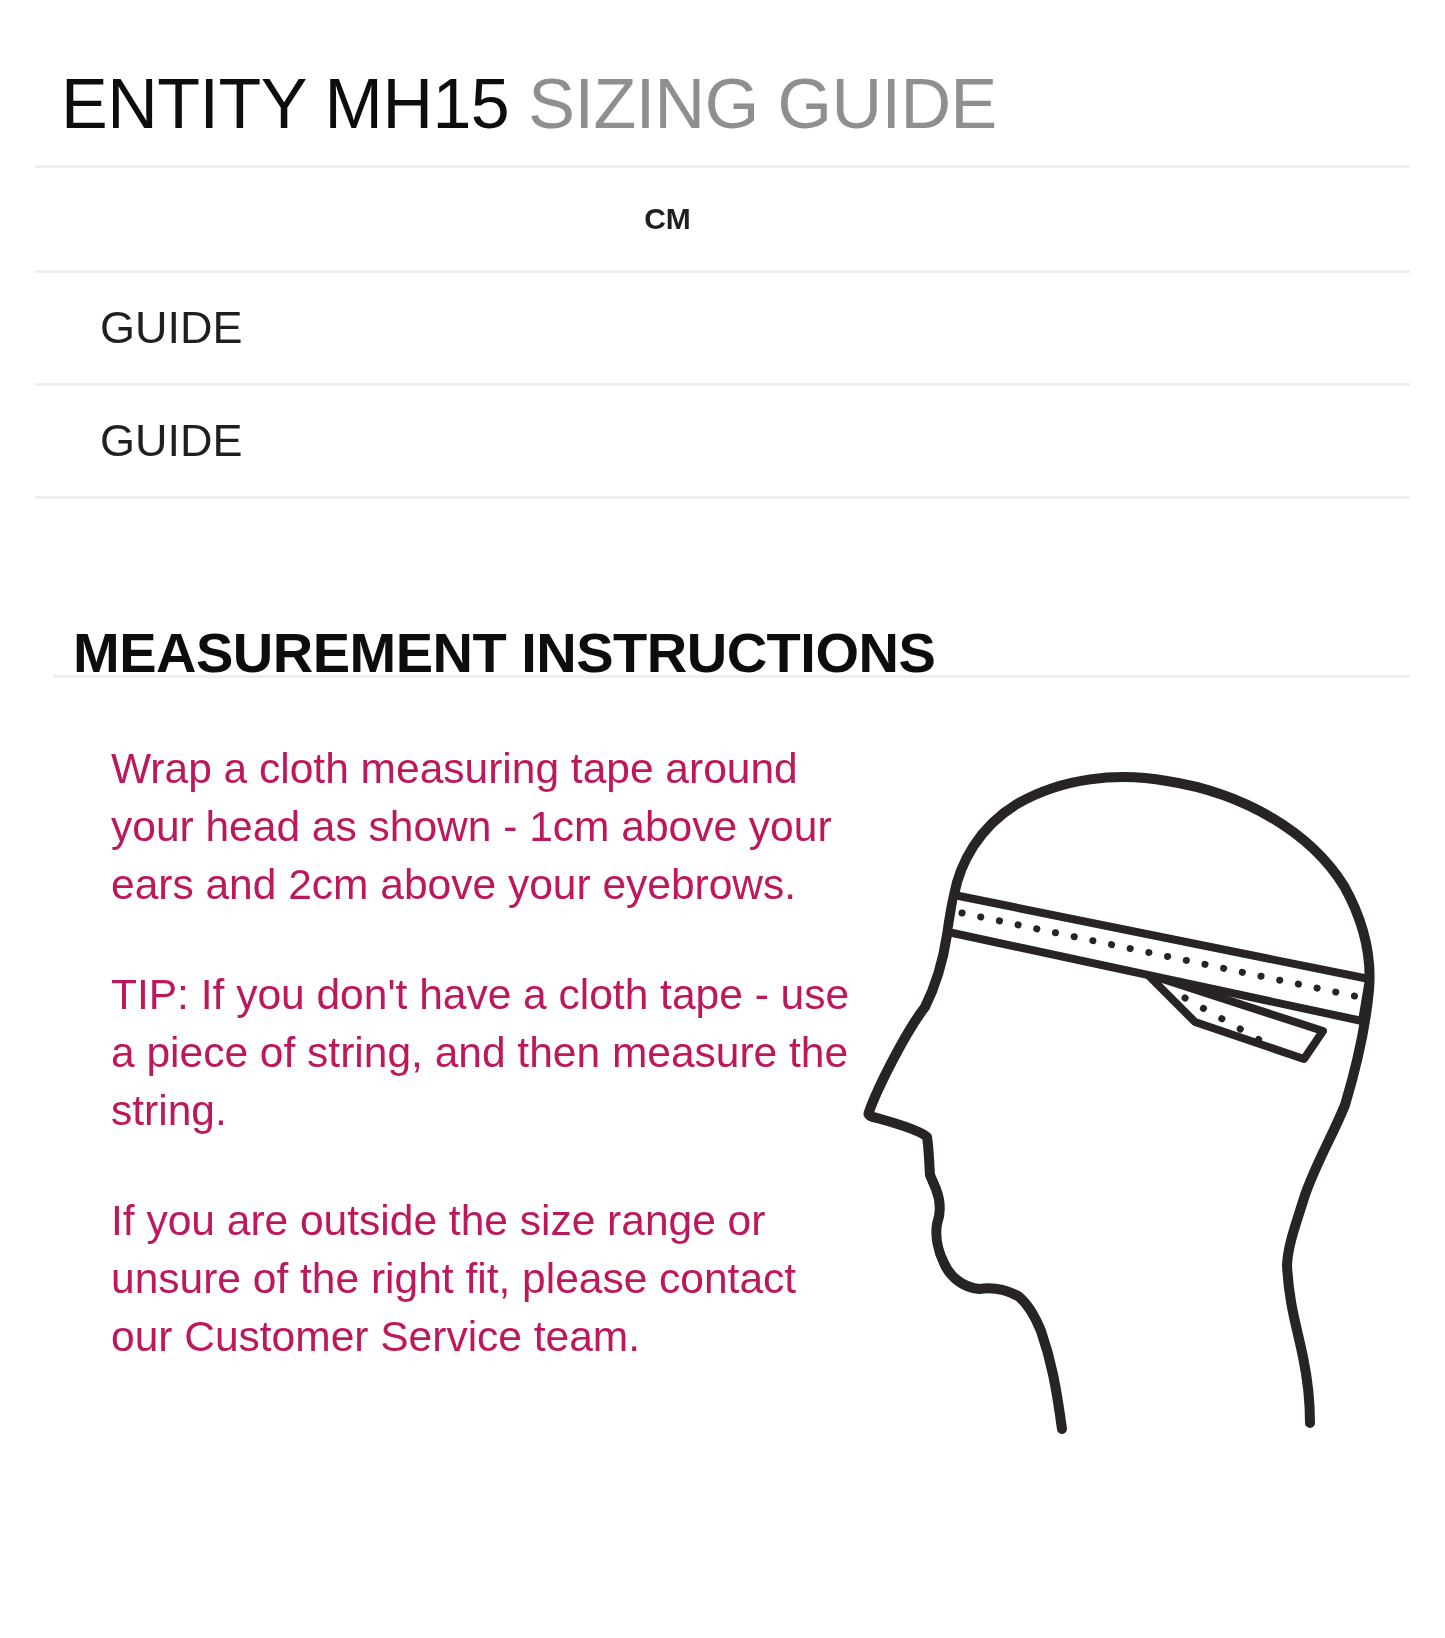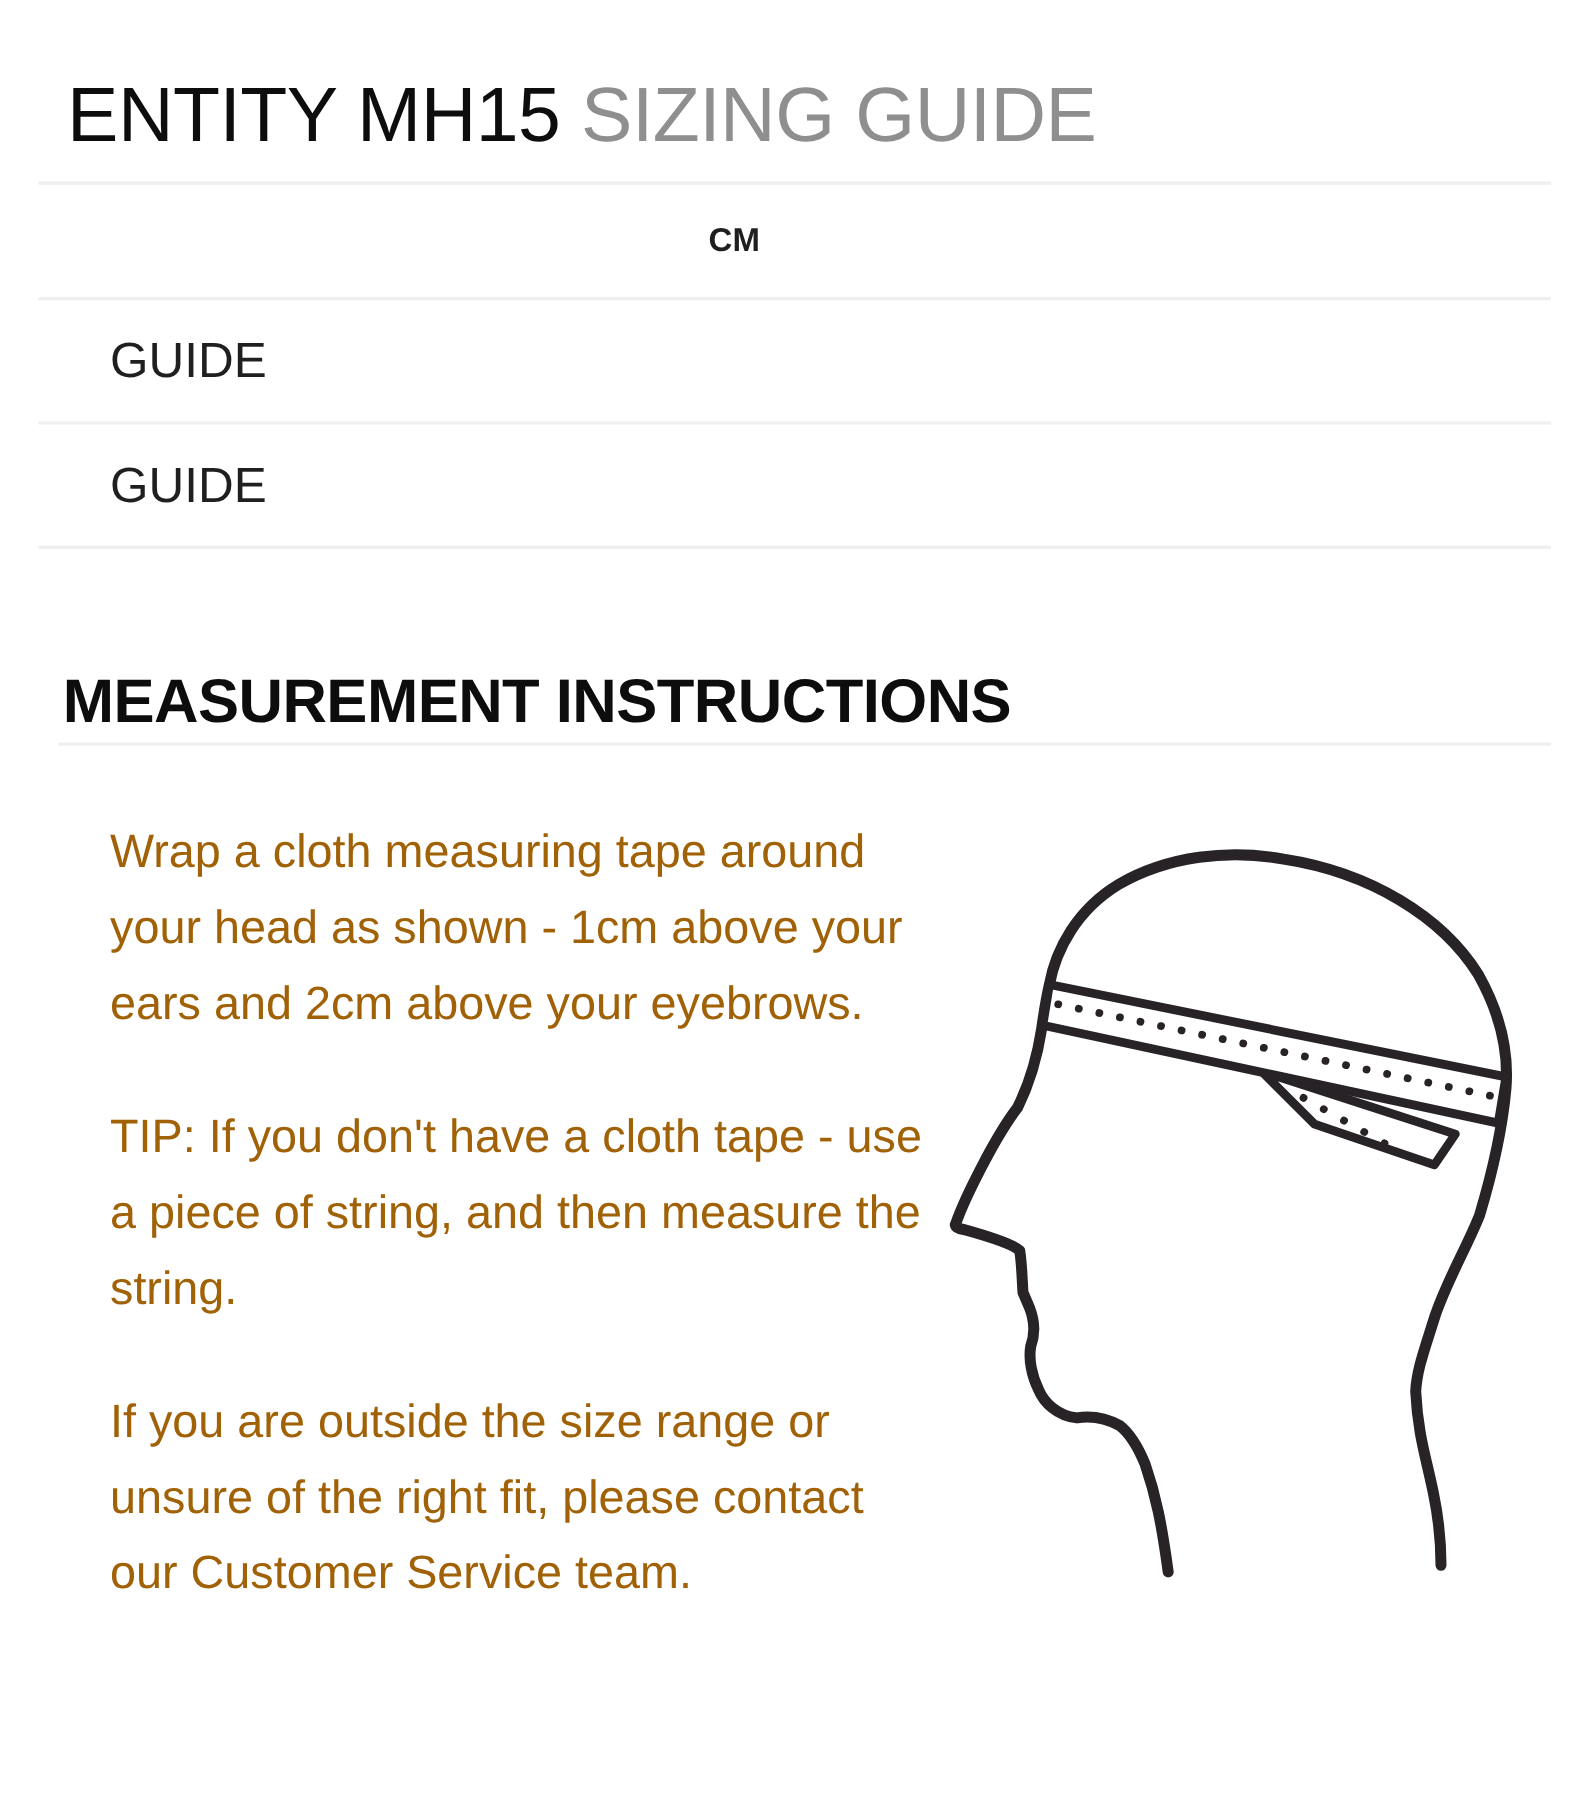--- a/index.html
+++ b/index.html
@@ -15,28 +15,28 @@
   .size-table{position:absolute;left:35px;top:165px;width:1375px;border-top:3px solid #edeff0;}
   .t-row{display:grid;grid-template-columns:29% 34% 37%;align-items:center;
          border-bottom:3px solid #edeff0;}
   .t-row.head{height:102px;}
   .t-row.body{height:110px;}
   .cell-label{padding-left:65px;font-size:45px;color:#1f1f1f;}
   .cell-value{text-align:center;font-size:30px;color:#1f1f1f;}
   .t-row.head .cell-value{font-weight:bold;}
 
   
-  .section-heading{position:absolute;left:57px;top:604px;margin:0;font-size:56px;
+  .section-heading{position:absolute;left:57px;top:604px;margin:16px;font-size:56px;
                    font-weight:bold;color:#0d0d0d;letter-spacing:-0.5px;white-space:nowrap;}
   .heading-rule{position:absolute;left:53px;top:675px;width:1357px;height:3px;
                 background:#edeff0;}
 
   
   .copy{position:absolute;left:100px;top:740px;width:800px;}
-  .copy p{margin:0 0 52px 0;font-size:42.5px;line-height:69px;color:#a16207;
+  .copy p{margin:0 0 52px 11px;font-size:42.5px;line-height:58px;color:#be185d;
           white-space:pre-line;}
 
   
   .figure{position:absolute;left:855px;top:765px;width:560px;height:680px;margin:0;}
   .figure svg{display:block;width:560px;height:680px;}
 </style>
 </head>
 <body>
 
 <div class="page">

